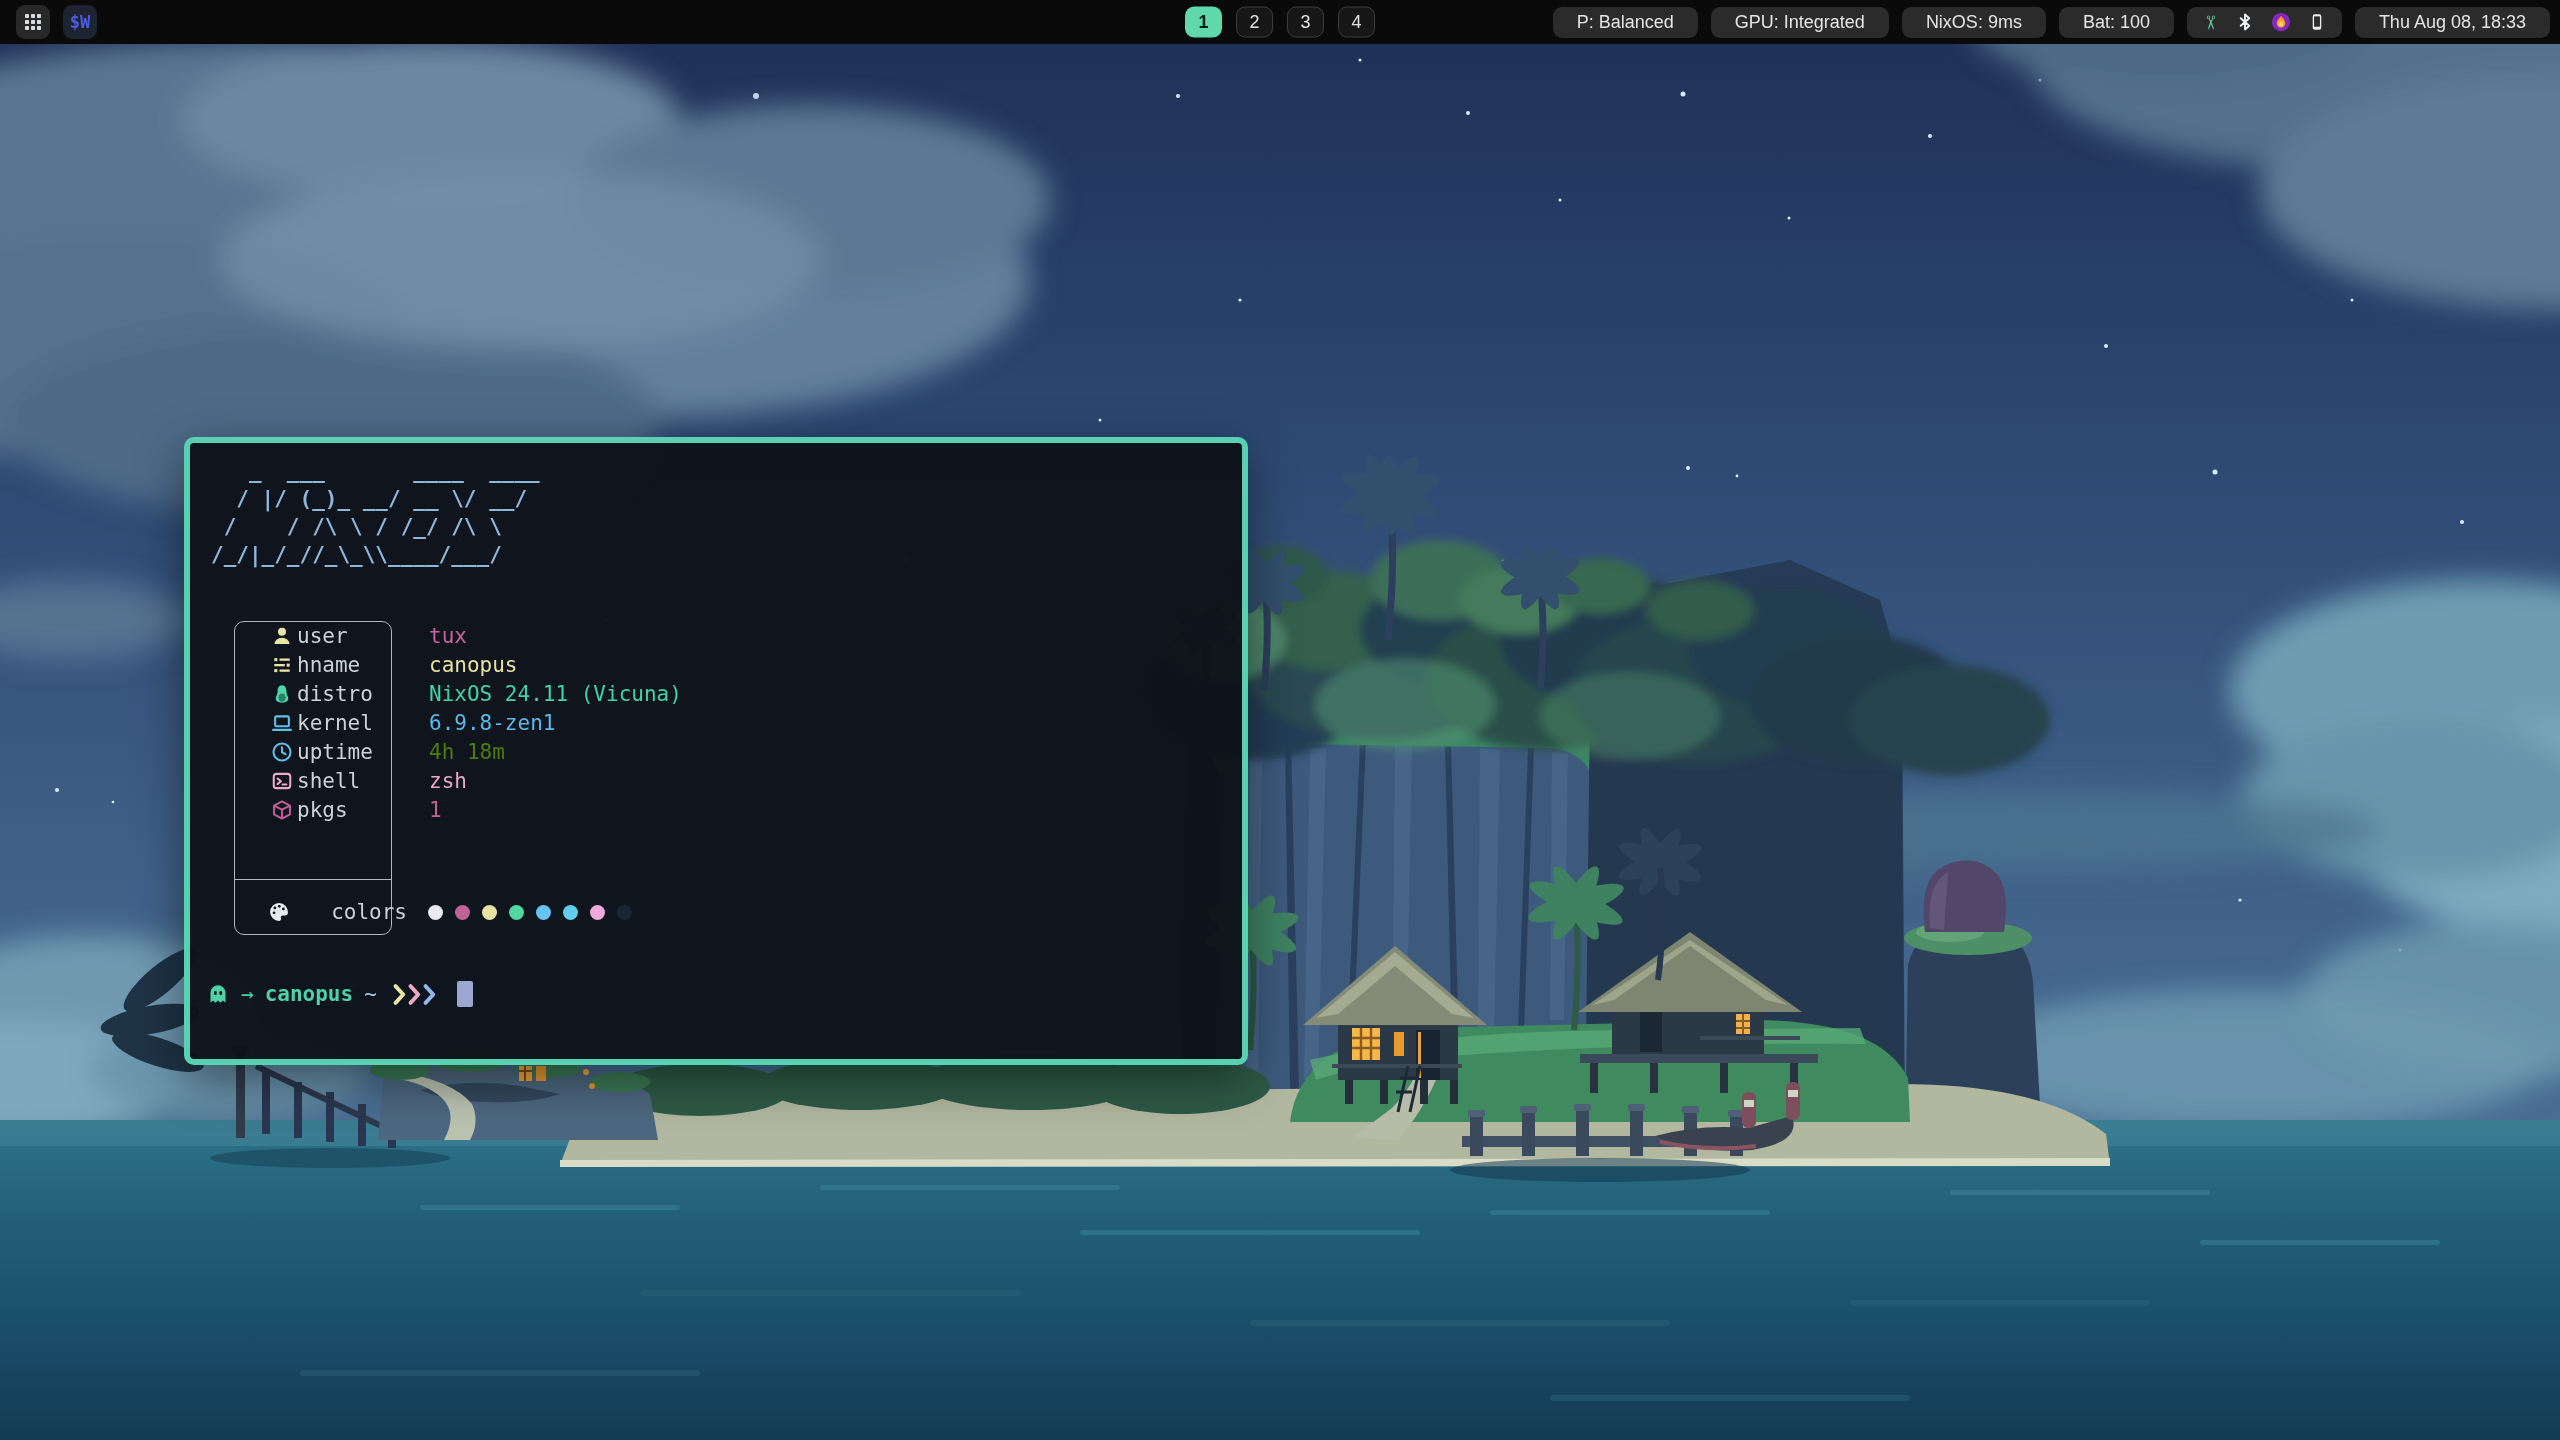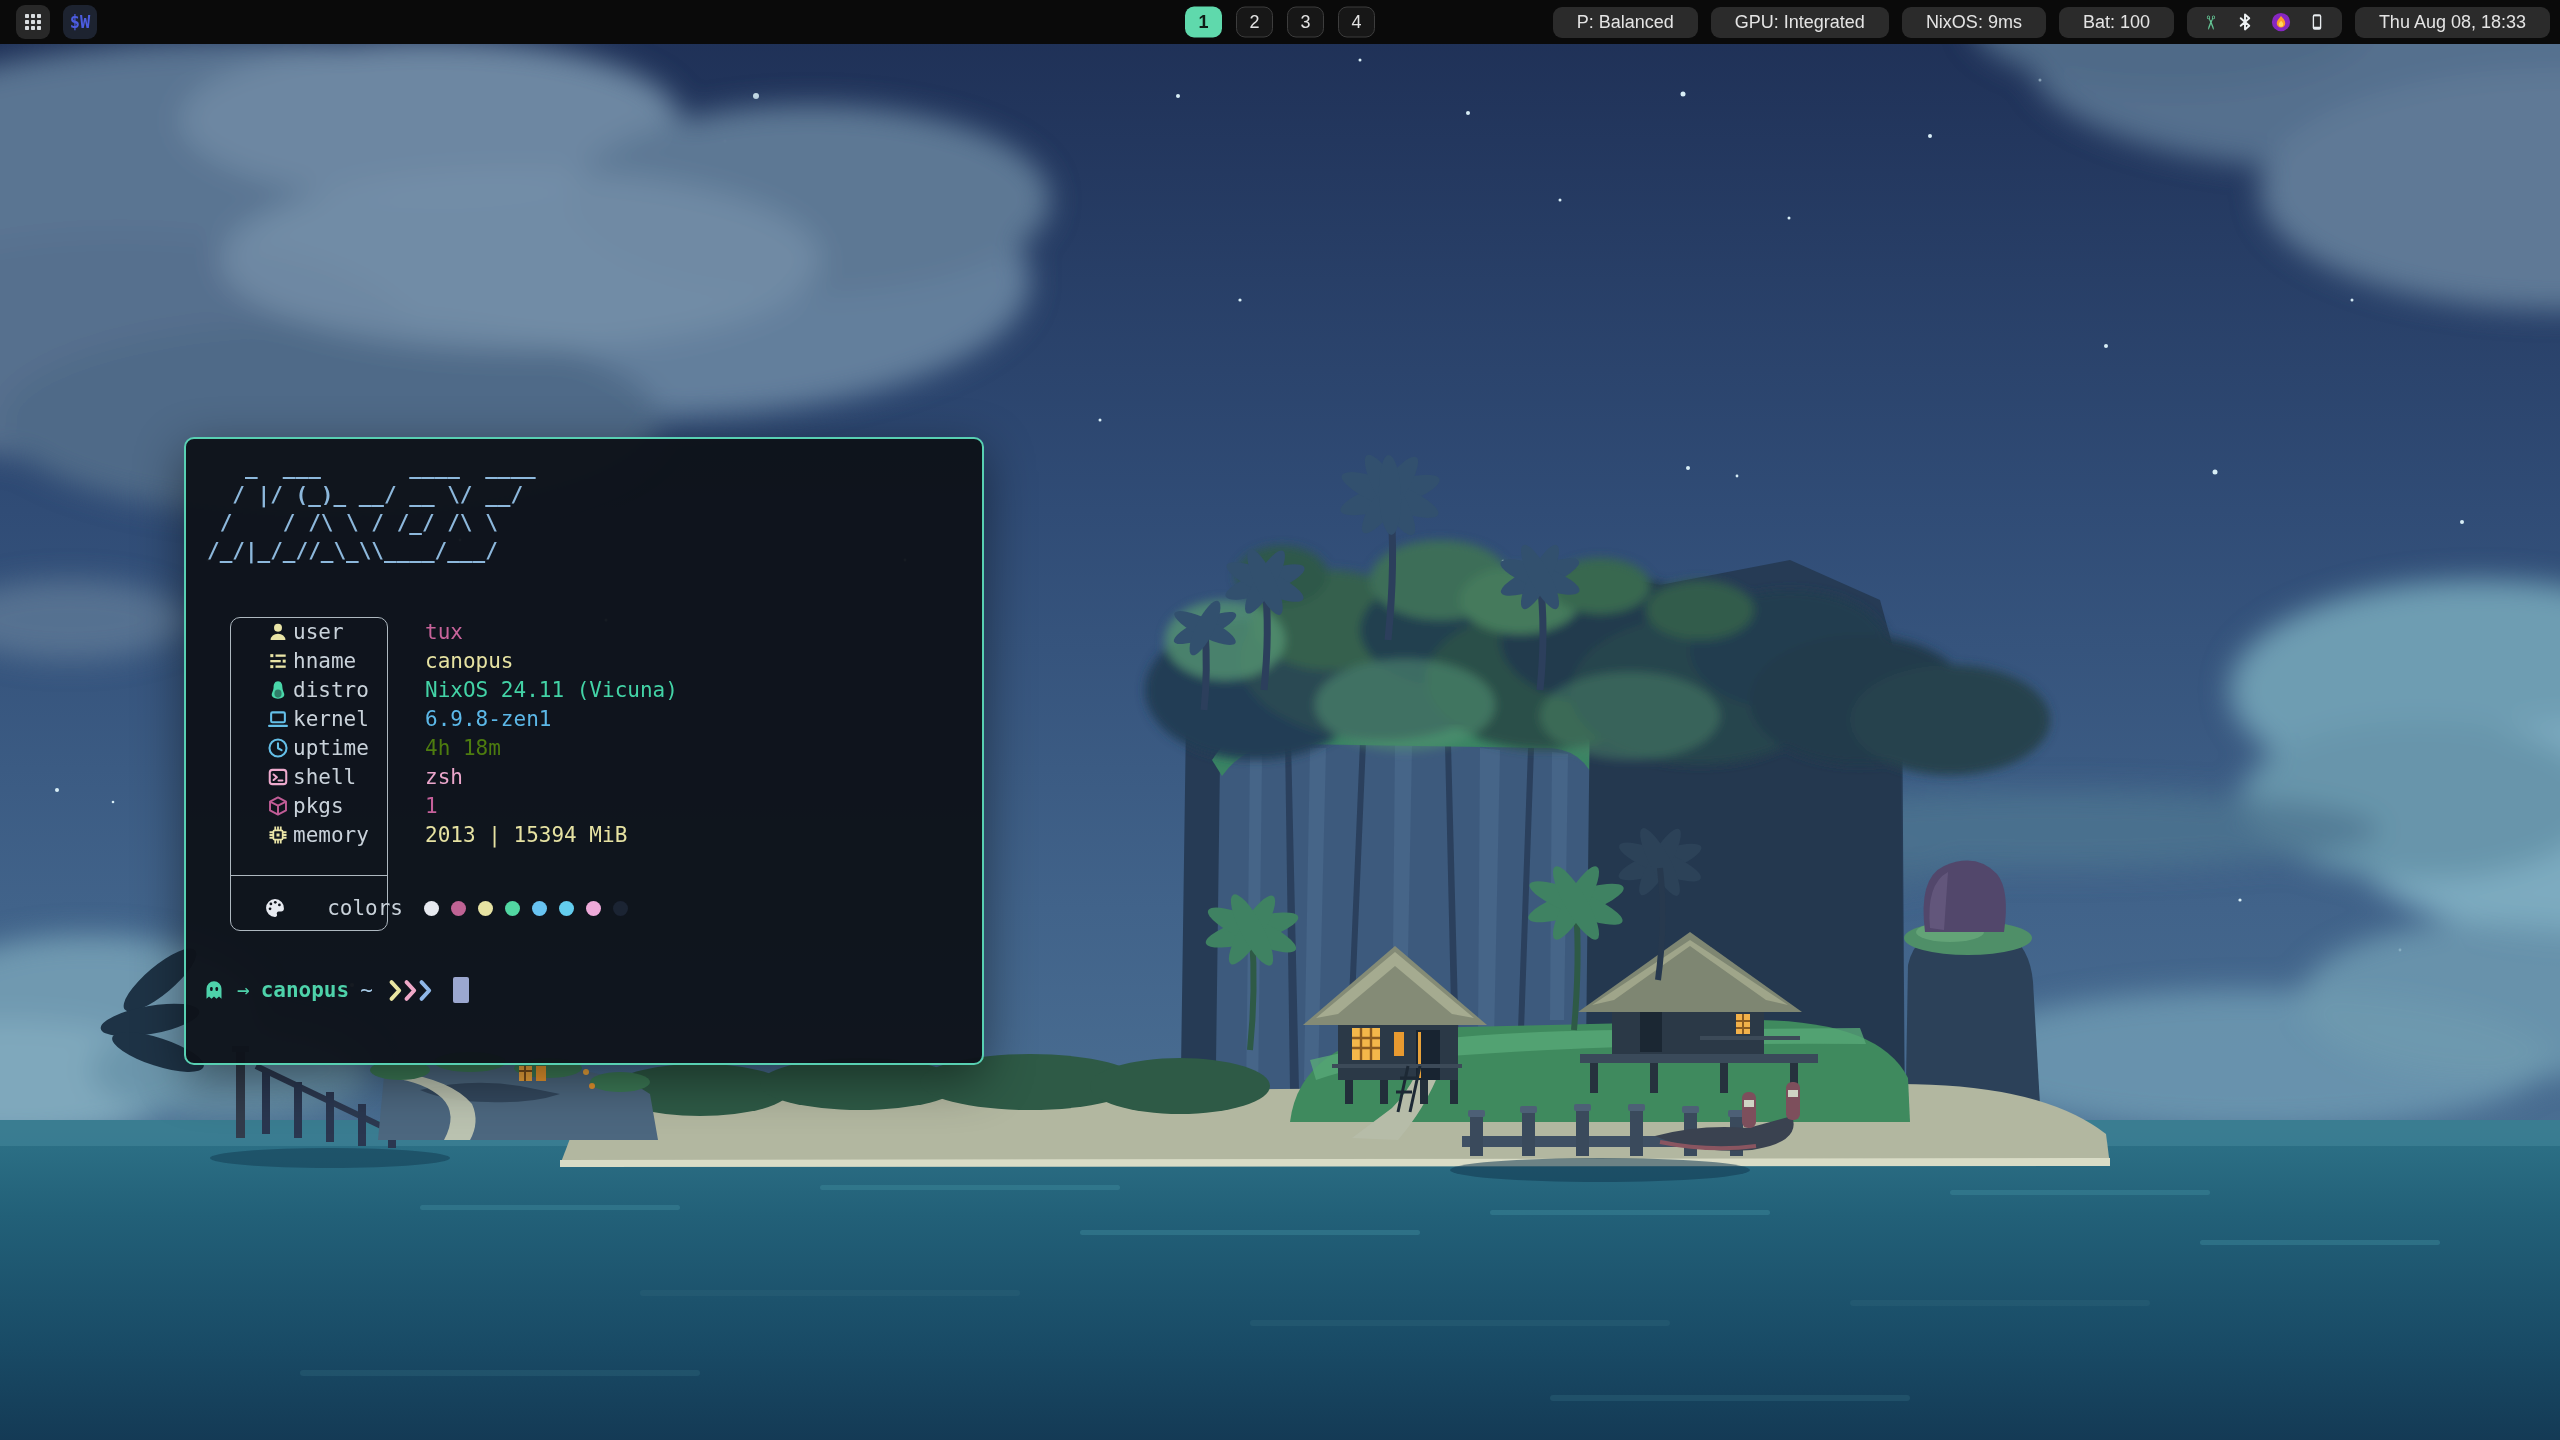--- a/index.html
+++ b/index.html
@@ -23,22 +23,22 @@
   .ws.active { border:none; font-weight:bold; }
   .bar-right { margin-left:auto; display:flex; align-items:center; gap:13px; margin-right:10px; }
   .pill { height:31px; border-radius:9px; background:#2b2b2b; color:#e4e4e4; font-size:18px;
     display:flex; align-items:center; padding:0 24px; white-space:nowrap; cursor:pointer; border:none; }
   .tray { gap:17px; padding:0 16px; }
   .tray svg { display:block; }
   .scissors { font-family:"DejaVu Sans", sans-serif; font-size:19px; color:#64c695;
     display:inline-block; transform:rotate(90deg); line-height:1; }
 
   
-  .terminal { position:absolute; left:184px; top:437px; width:800px; height:628px;
-    background:rgba(14,18,25,0.96); border:2px solid #fca5a5; border-radius:10px; z-index:4;
+  .terminal { position:absolute; left:184px; top:437px; width:1064px; height:628px;
+    background:rgba(14,18,25,0.96); border:6px solid #fca5a5; border-radius:10px; z-index:4;
     font-family:"DejaVu Sans Mono", monospace; box-shadow:0 14px 50px rgba(0,0,0,.45); }
   .ascii { position:absolute; left:21px; top:14px; font-size:21px; line-height:28px;
     white-space:pre; font-weight:bold; }
   .fetch { position:absolute; left:44px; top:178px; width:900px; height:314px; font-size:21px;padding-left:20px; }
   .label-box { position:absolute; left:0; top:0; width:158px; height:314px;
     border:1.5px solid #aeb8c0; border-radius:10px; }
   .fetch-sep { position:absolute; left:0; top:258px; width:158px; border-top:1.5px solid #aeb8c0; }
   .frow { display:flex; align-items:center; height:29px; position:relative; }
   .frow:first-child { margin-top:7px; }
   .ficon { width:30px; margin-left:13px; display:flex; align-items:center; justify-content:center; }
@@ -517,31 +517,20 @@
       <span class="ficon" style="color: rgb(194, 93, 151);">
         <svg width="22" height="22" viewBox="0 0 16 16" fill="none" stroke="currentColor" stroke-width="1.4" stroke-linejoin="round">
           <path d="M8 1.8 L13.8 4.8 V11.2 L8 14.2 L2.2 11.2 V4.8 Z"></path>
           <path d="M2.2 4.8 L8 7.8 L13.8 4.8 M8 7.8 V14.2"></path>
         </svg>
         </span>
       <span class="flabel">pkgs</span>
       <span class="fvalue" style="color: rgb(197, 96, 154);">1</span>
     </div>
 
-    <div class="frow">
-      <span class="ficon" style="color: rgb(233, 228, 166);">
-        <svg width="22" height="22" viewBox="0 0 16 16" stroke="currentColor" stroke-width="1.3">
-          <rect x="4.6" y="4.6" width="6.8" height="6.8" rx="1" fill="none"></rect>
-          <rect x="6.9" y="6.9" width="2.2" height="2.2" fill="currentColor" stroke="none"></rect>
-          <path d="M6 1.8 V4.6 M8 1.8 V4.6 M10 1.8 V4.6 M6 11.4 V14.2 M8 11.4 V14.2 M10 11.4 V14.2 M1.8 6 H4.6 M1.8 8 H4.6 M1.8 10 H4.6 M11.4 6 H14.2 M11.4 8 H14.2 M11.4 10 H14.2"></path>
-        </svg>
-        </span>
-      <span class="flabel">memory</span>
-      <span class="fvalue" style="color: rgb(230, 226, 162);">2013 | 15394 MiB</span>
-    </div>
 
     <div class="colors-row">
       <span class="ficon" style="color:#e7eaf0;">
         <svg width="22" height="22" viewBox="0 0 16 16" fill="currentColor">
           <path d="M8 1.5 a6.5 6.5 0 1 0 0 13 c1.2 0 1.8 -0.9 1.4 -1.9 c-0.4 -1 0.2 -2.1 1.3 -2.1 h1.8 c1.1 0 2 -0.9 2 -2 A6.5 6.5 0 0 0 8 1.5 Z"></path>
           <circle cx="5" cy="5" r="1" fill="#10141b"></circle>
             <circle cx="8.2" cy="3.9" r="1" fill="#10141b"></circle>
           <circle cx="11.2" cy="5.8" r="1" fill="#10141b"></circle>
             <circle cx="4.4" cy="8.6" r="1" fill="#10141b"></circle>
         </svg>

